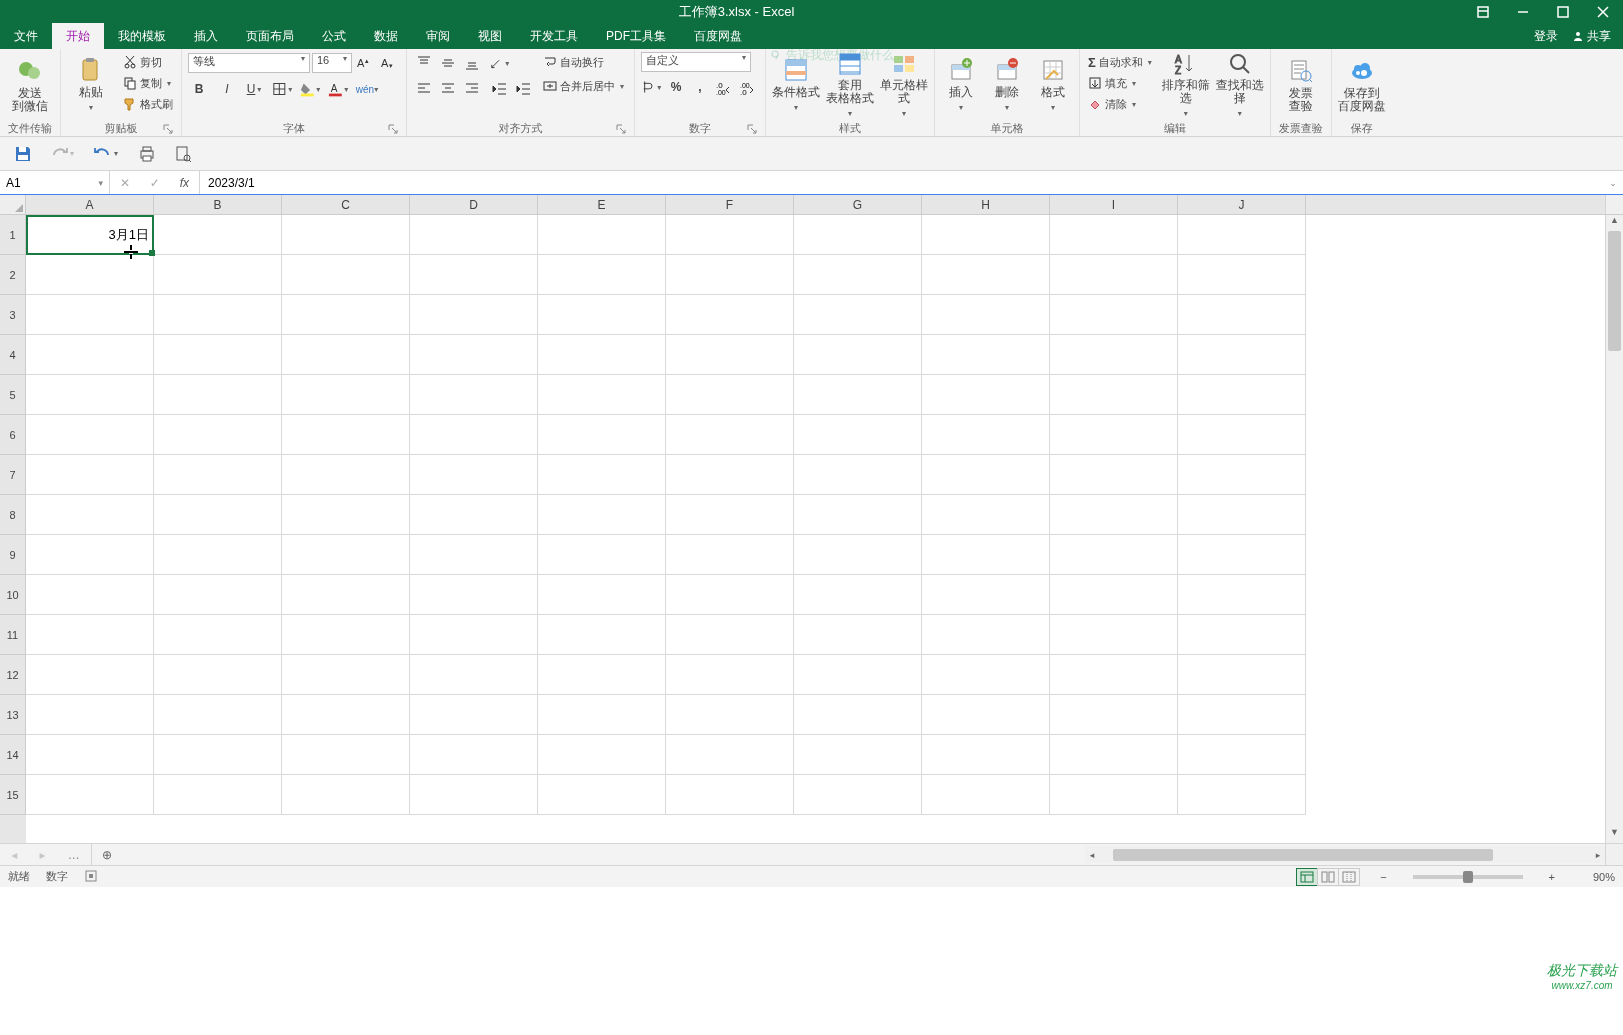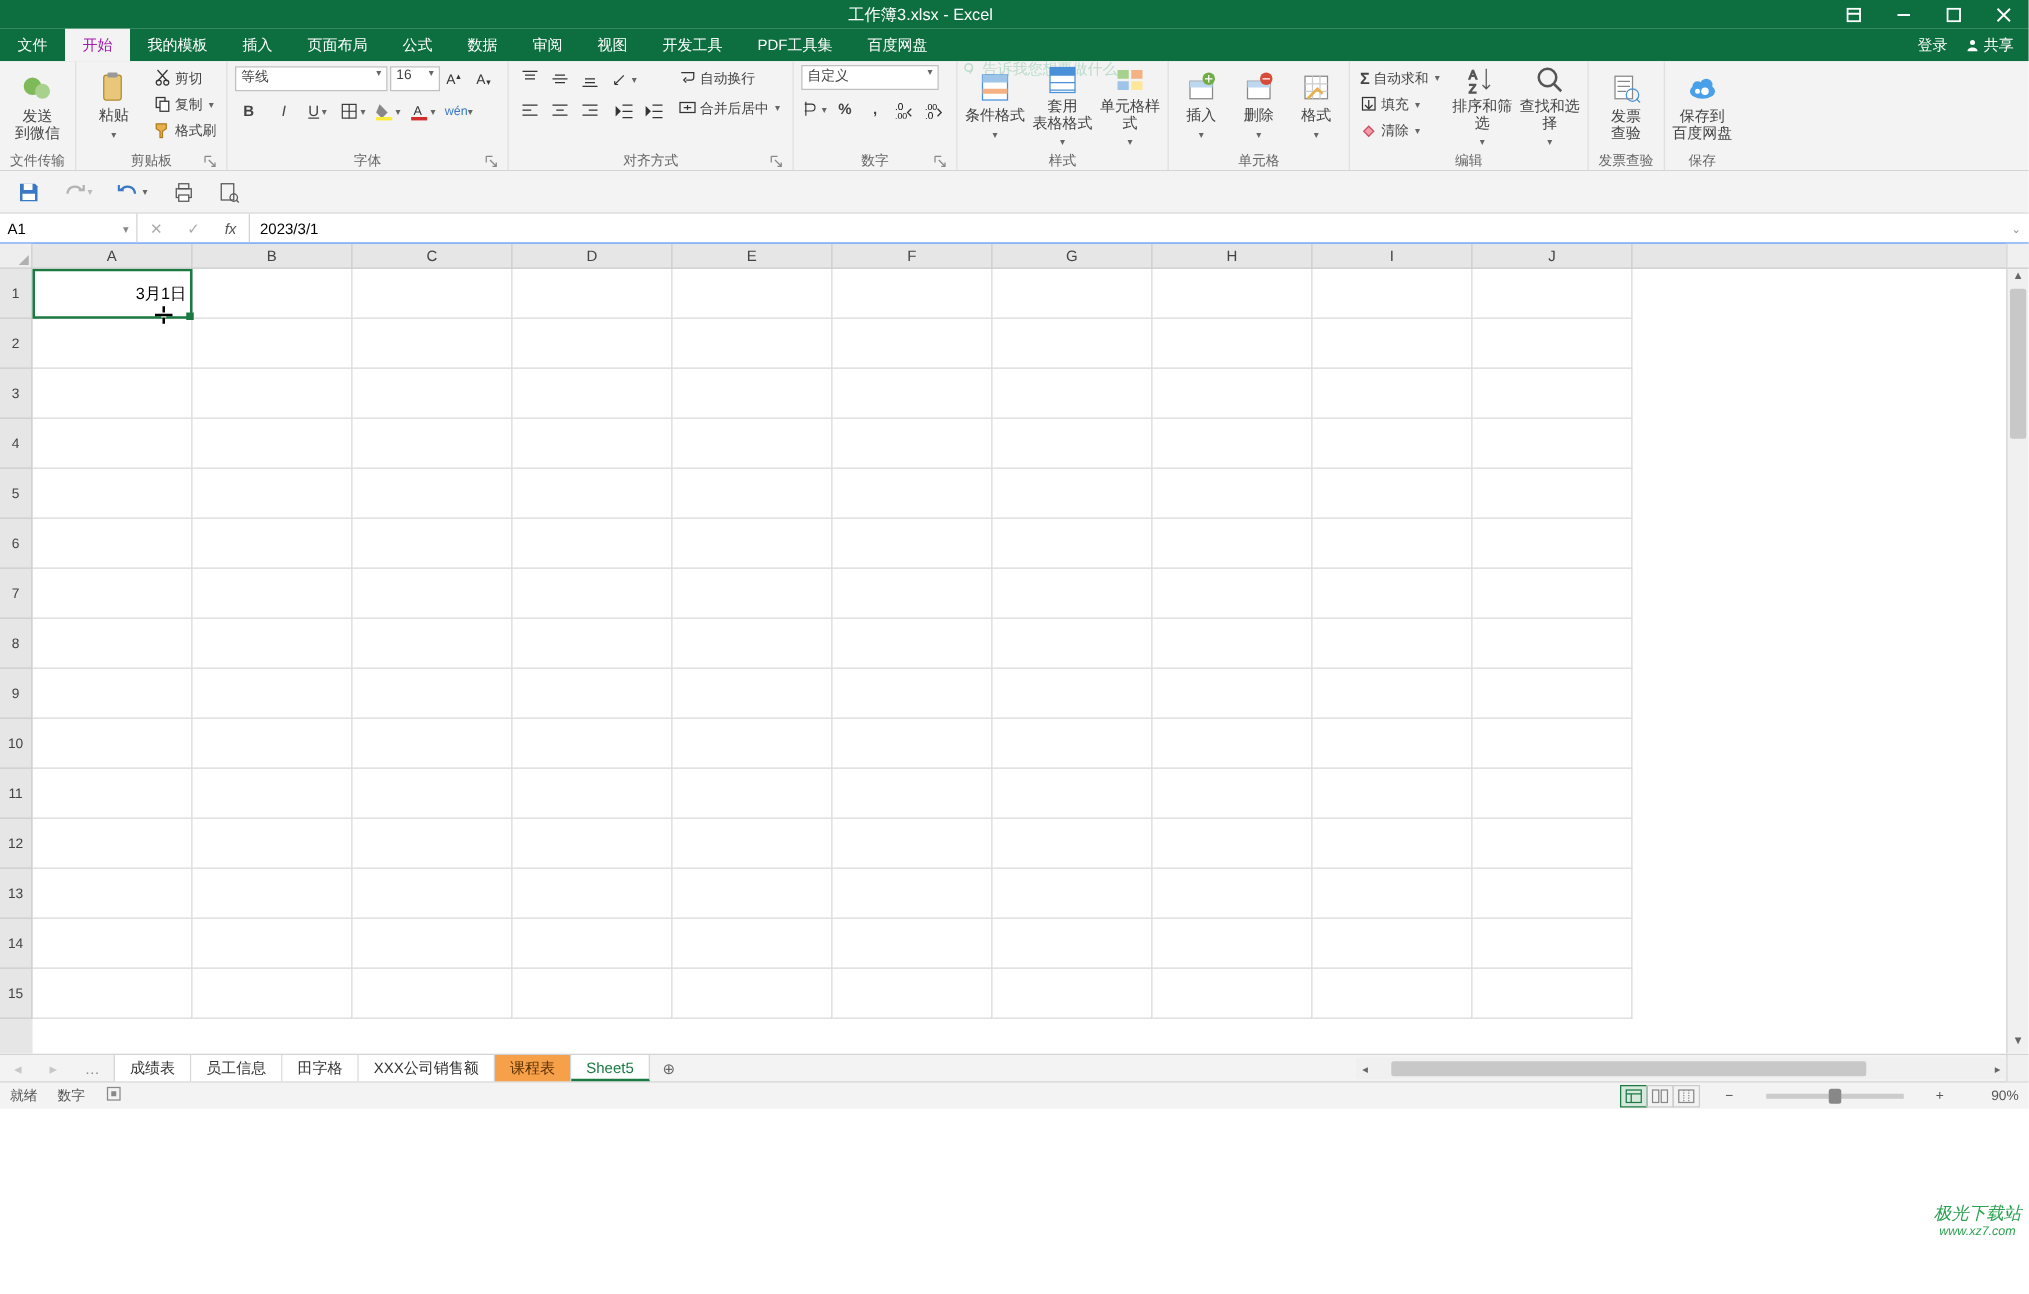--- a/index.html
+++ b/index.html
@@ -900,28 +900,20 @@
     </div>
   </div>
 </div>
 
 <div class="sheetbar">
   <div class="tabnav">
     <span style="opacity:.4">◂</span>
     <span style="opacity:.4">▸</span>
     <span>…</span>
   </div>
-  <div class="sheettabs">
-    <div class="sheettab">成绩表</div>
-    <div class="sheettab">员工信息</div>
-    <div class="sheettab">田字格</div>
-    <div class="sheettab">XXX公司销售额</div>
-    <div class="sheettab c-orange">课程表</div>
-    <div class="sheettab active">Sheet5</div>
-  </div>
   <div class="addsheet">⊕</div>
   <div class="gap">
     <div class="hscroll">
       <span class="arr">◂</span>
       <div class="thumb"></div>
       <div style="flex:1"></div>
       <span class="arr">▸</span>
     </div>
   </div>
   <div style="width:18px;background:#f0f0f0;border-left:1px solid #d4d4d4"></div>

